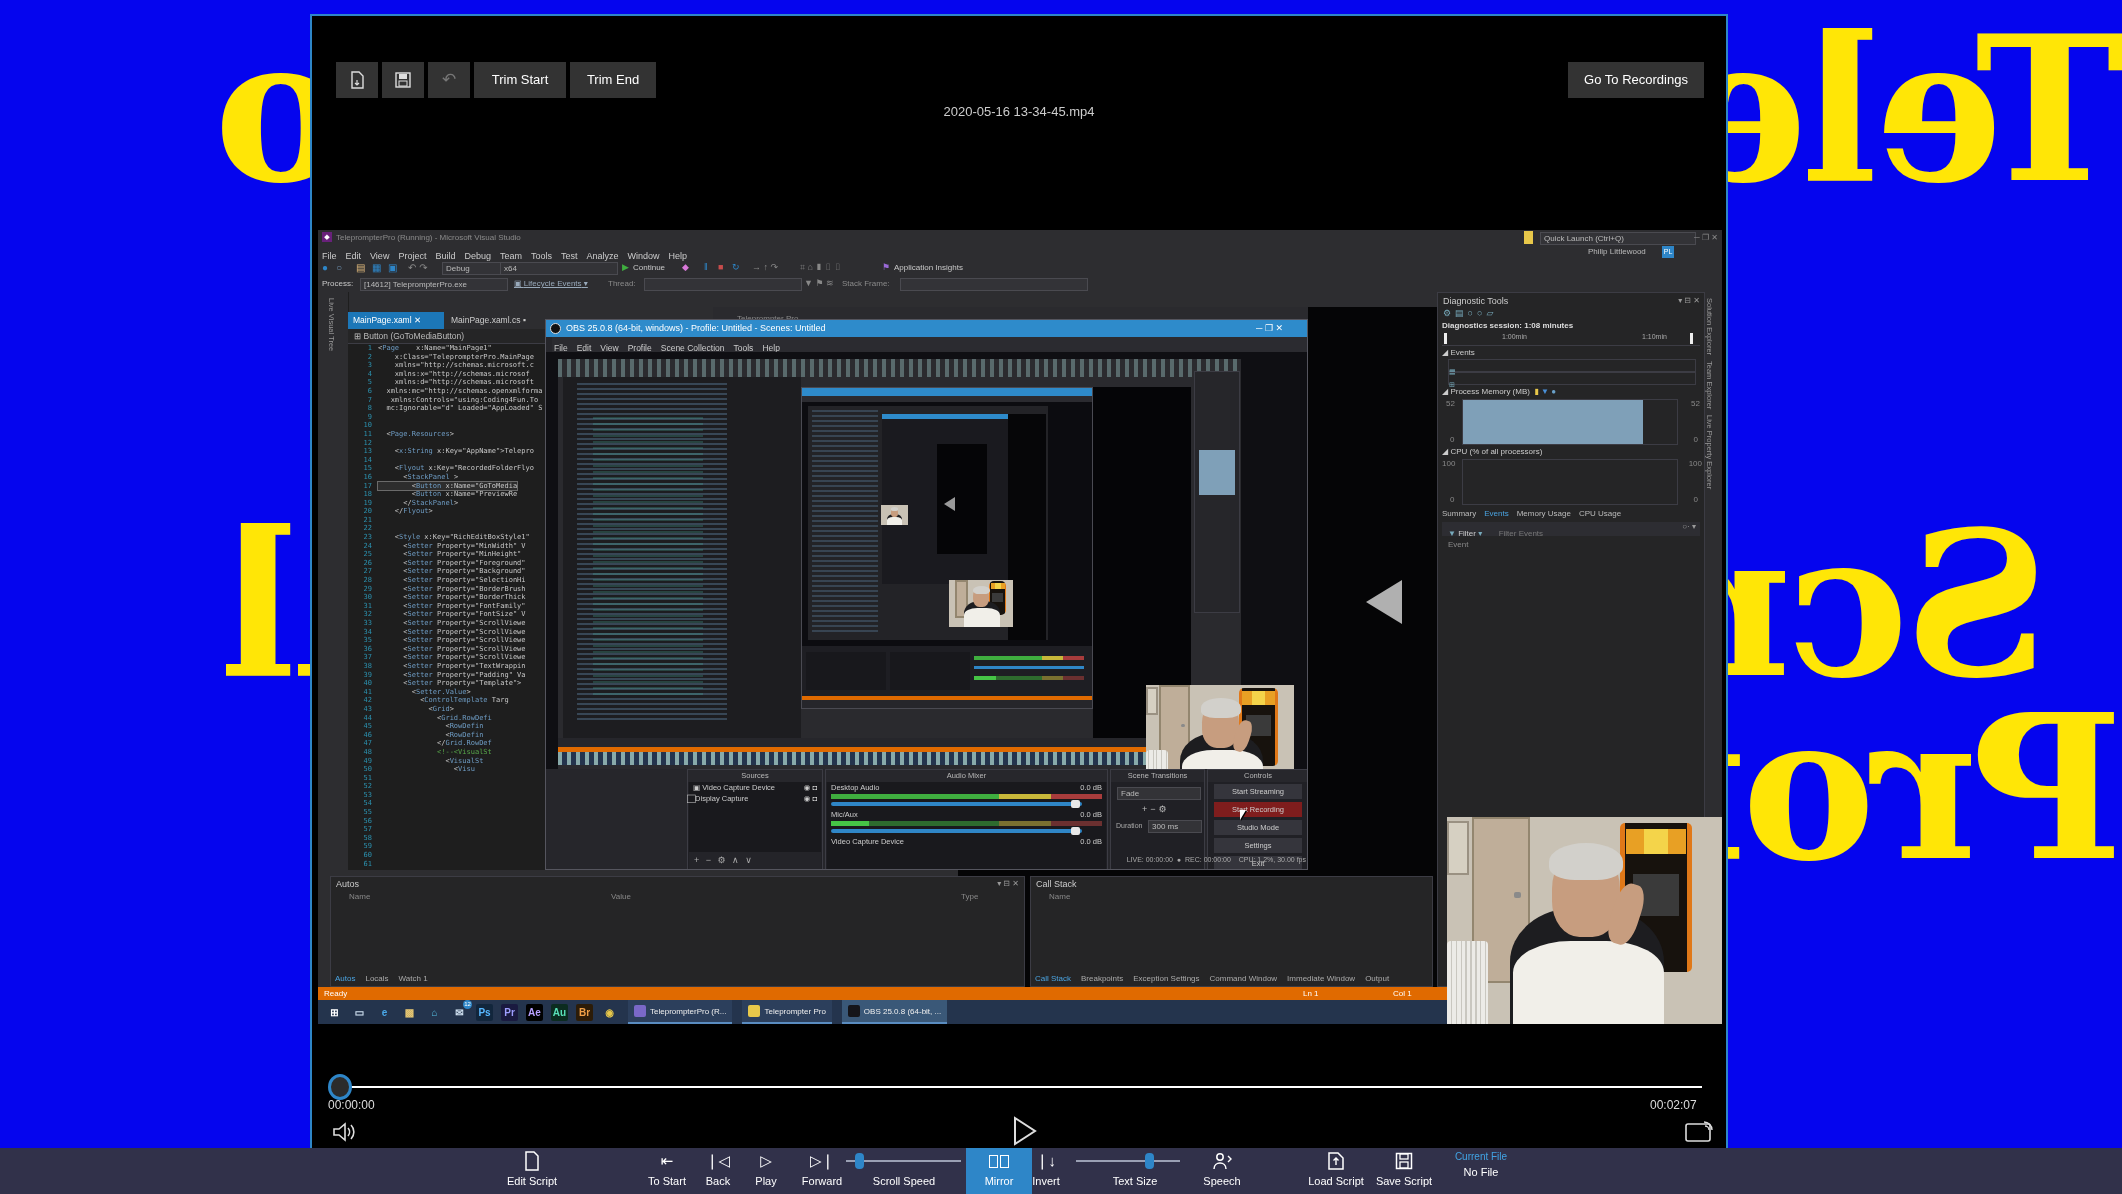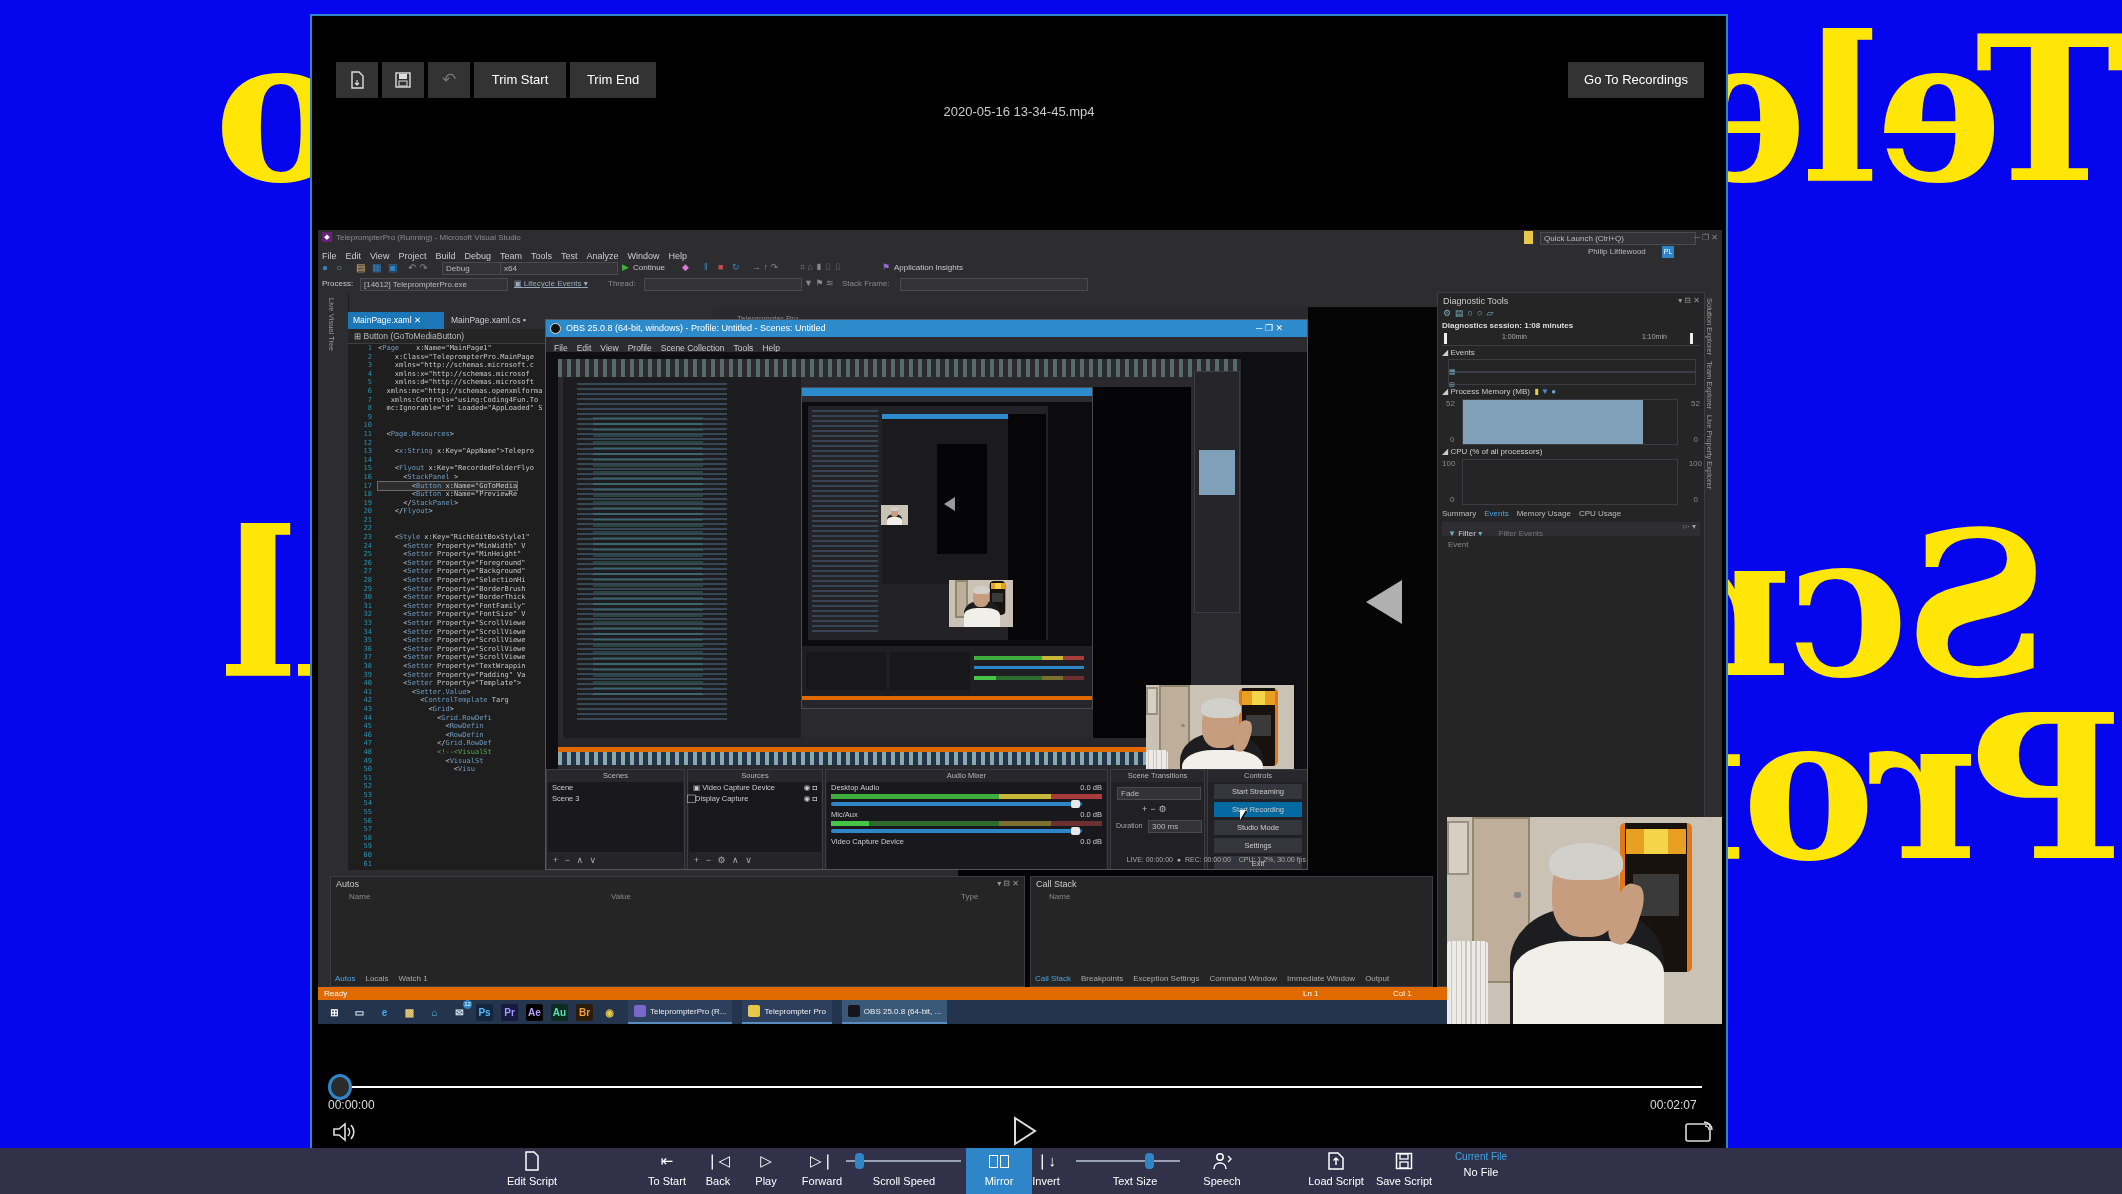--- a/index.html
+++ b/index.html
@@ -351,28 +351,20 @@
               </div>
             <div class="chair"></div>
               <div class="shirt"></div>
               <div class="head">
                 <i></i>
               </div>
               <div class="armv"></div>
           </div>
         </div>
 
-        <div class="dock" style="left:0px;width:139px;">
-          <div class="obs-dockhead"><span>Scenes</span></div>
-          <div class="dock-list">
-            <div class="srow">Scene</div>
-            <div class="srow">Scene 3</div>
-          </div>
-          <div class="dock-foot">+ − ∧ ∨</div>
-        </div>
         <div class="dock" style="left:141px;width:136px;">
           <div class="obs-dockhead"><span>Sources</span></div>
           <div class="dock-list">
             <div class="srow">▣ <span>Video Capture Device</span><span style="position:absolute;right:4px;">◉ ◘</span></div>
             <div class="srow">⃞ <span>Display Capture</span><span style="position:absolute;right:4px;">◉ ◘</span></div>
           </div>
           <div class="dock-foot">+ − ⚙ ∧ ∨</div>
         </div>
         <div class="dock" style="left:279px;width:283px;">
           <div class="obs-dockhead"><span>Audio Mixer</span></div>
@@ -395,21 +387,21 @@
           <div class="abs" style="left:1px;right:1px;top:12px;bottom:1px;background:#202025;">
             <div class="abs dark-box" style="left:5px;top:5px;width:76px;">Fade</div>
             <div class="abs" style="left:30px;top:22px;color:#bbb;font-size:9px;letter-spacing:3px;">+−⚙</div>
             <div class="abs" style="left:4px;top:40px;color:#aaa;font-size:7px;">Duration</div>
             <div class="abs dark-box" style="left:36px;top:38px;width:46px;">300 ms</div>
           </div>
         </div>
         <div class="dock" style="left:661px;width:102px;">
           <div class="obs-dockhead"><span>Controls</span></div>
           <div class="obtn" style="top:14px;">Start Streaming</div>
-          <div class="obtn" style="top:32px;background:#0369a1;">Start Recording</div>
+          <div class="obtn" style="top:32px;background:#7f1d1d;">Start Recording</div>
           <div class="obtn" style="top:50px;">Studio Mode</div>
           <div class="obtn" style="top:68px;">Settings</div>
           <div class="obtn" style="top:86px;">Exit</div>
 
           <div class="abs" style="left:32px;top:40px;width:0;height:0;border-left:6px solid #fff;border-bottom:10px solid transparent;filter:drop-shadow(1px 1px 0 #000);"></div>
         </div>
         <div class="abs" style="left:280px;top:536px;width:480px;color:#aaa;font-size:7px;text-align:right;">
           <span>LIVE: 00:00:00</span> &nbsp;●&nbsp;
           <span>REC: 00:00:00</span> &nbsp;&nbsp;
           <span>CPU: 1.2%, 30.00 fps</span>

